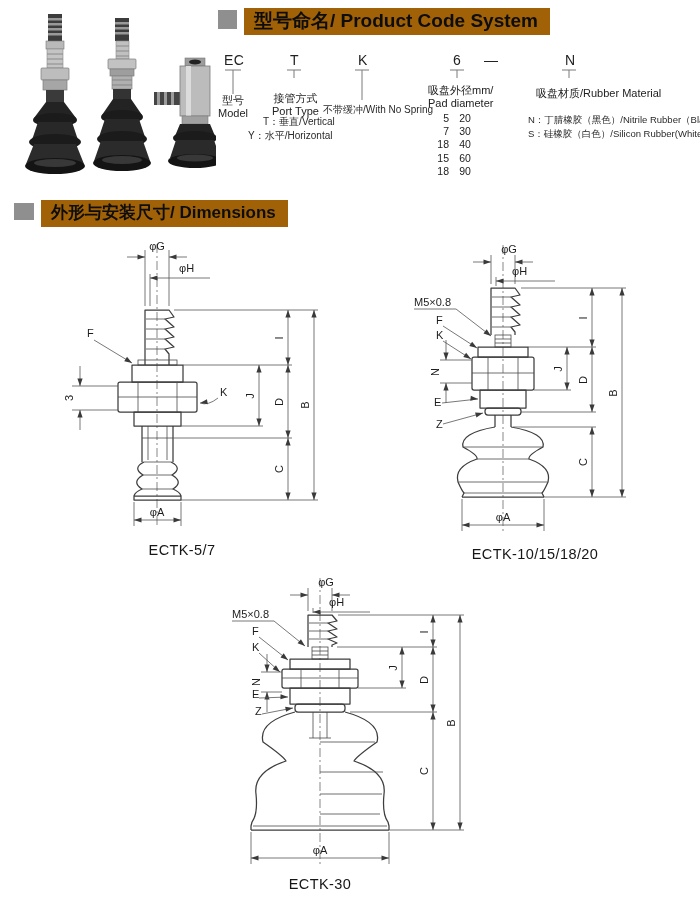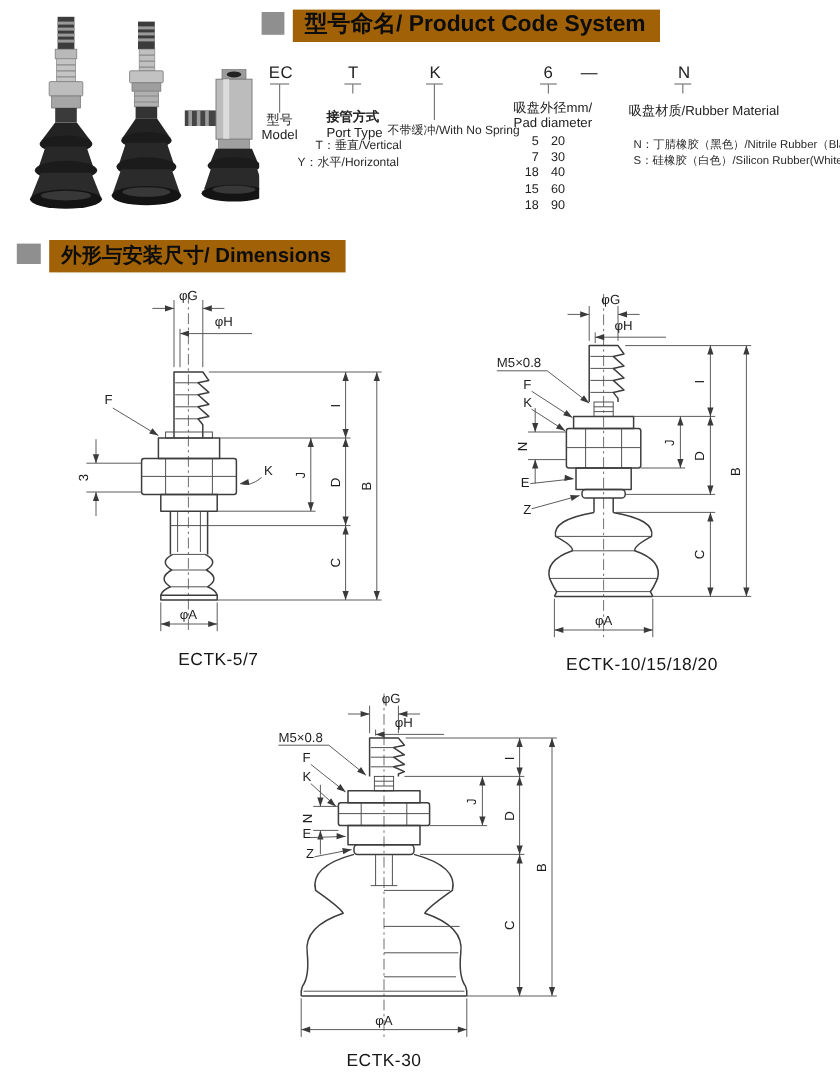--- a/index.html
+++ b/index.html
@@ -128,21 +128,21 @@
     <span class="code-letter" style="left:243px;top:2px;">6</span>
     <span class="code-letter" style="left:274px;top:2px;">—</span>
     <span class="code-letter" style="left:355px;top:2px;">N</span>
 
     <div class="cn-block center" style="left:-7px;top:44px;width:60px;">
       <div>型号</div>
       <div>Model</div>
     </div>
 
     <div class="cn-block" style="left:62px;top:42px;">
-      <div style="font-weight:bold;">接管方式</div>
+      <div style="font-weight:normal;text-align:center;">接管方式</div>
       <div>Port Type</div>
     </div>
     <div class="small" style="position:absolute;left:53px;top:65px;">T：垂直/Vertical</div>
     <div class="small" style="position:absolute;left:38px;top:79px;">Y：水平/Horizontal</div>
 
     <div class="small" style="position:absolute;left:113px;top:53px;">不带缓冲/With No Spring</div>
 
     <div class="cn-block" style="left:218px;top:34px;">
       <div>吸盘外径mm/</div>
       <div>Pad diameter</div>
@@ -163,21 +163,21 @@
       <div class="pad-row">
           <span>15</span>
           <span>60</span>
         </div>
       <div class="pad-row">
           <span>18</span>
           <span>90</span>
         </div>
     </div>
 
-    <div class="cn-block" style="left:282px;top:37px;padding-left:32px;">吸盘材质/Rubber Material</div>
+    <div class="cn-block" style="left:294px;top:37px;padding-left:32px;">吸盘材质/Rubber Material</div>
     <div class="mat-opt" style="left:318px;top:64px;">N：丁腈橡胶（黑色）/Nitrile Rubber（Black）</div>
     <div class="mat-opt" style="left:318px;top:78px;">S：硅橡胶（白色）/Silicon Rubber(White)</div>
   </div>
 
   <div class="sec-header sec2" style="left:2px;top:200px;padding-left:12px;">
     <div class="bullet"></div>
     <div class="sec-title">外形与安装尺寸/ Dimensions</div>
   </div>
 
   <svg class="abs" style="left:42px;top:230px;" width="280" height="302" viewBox="0 0 280 302">

